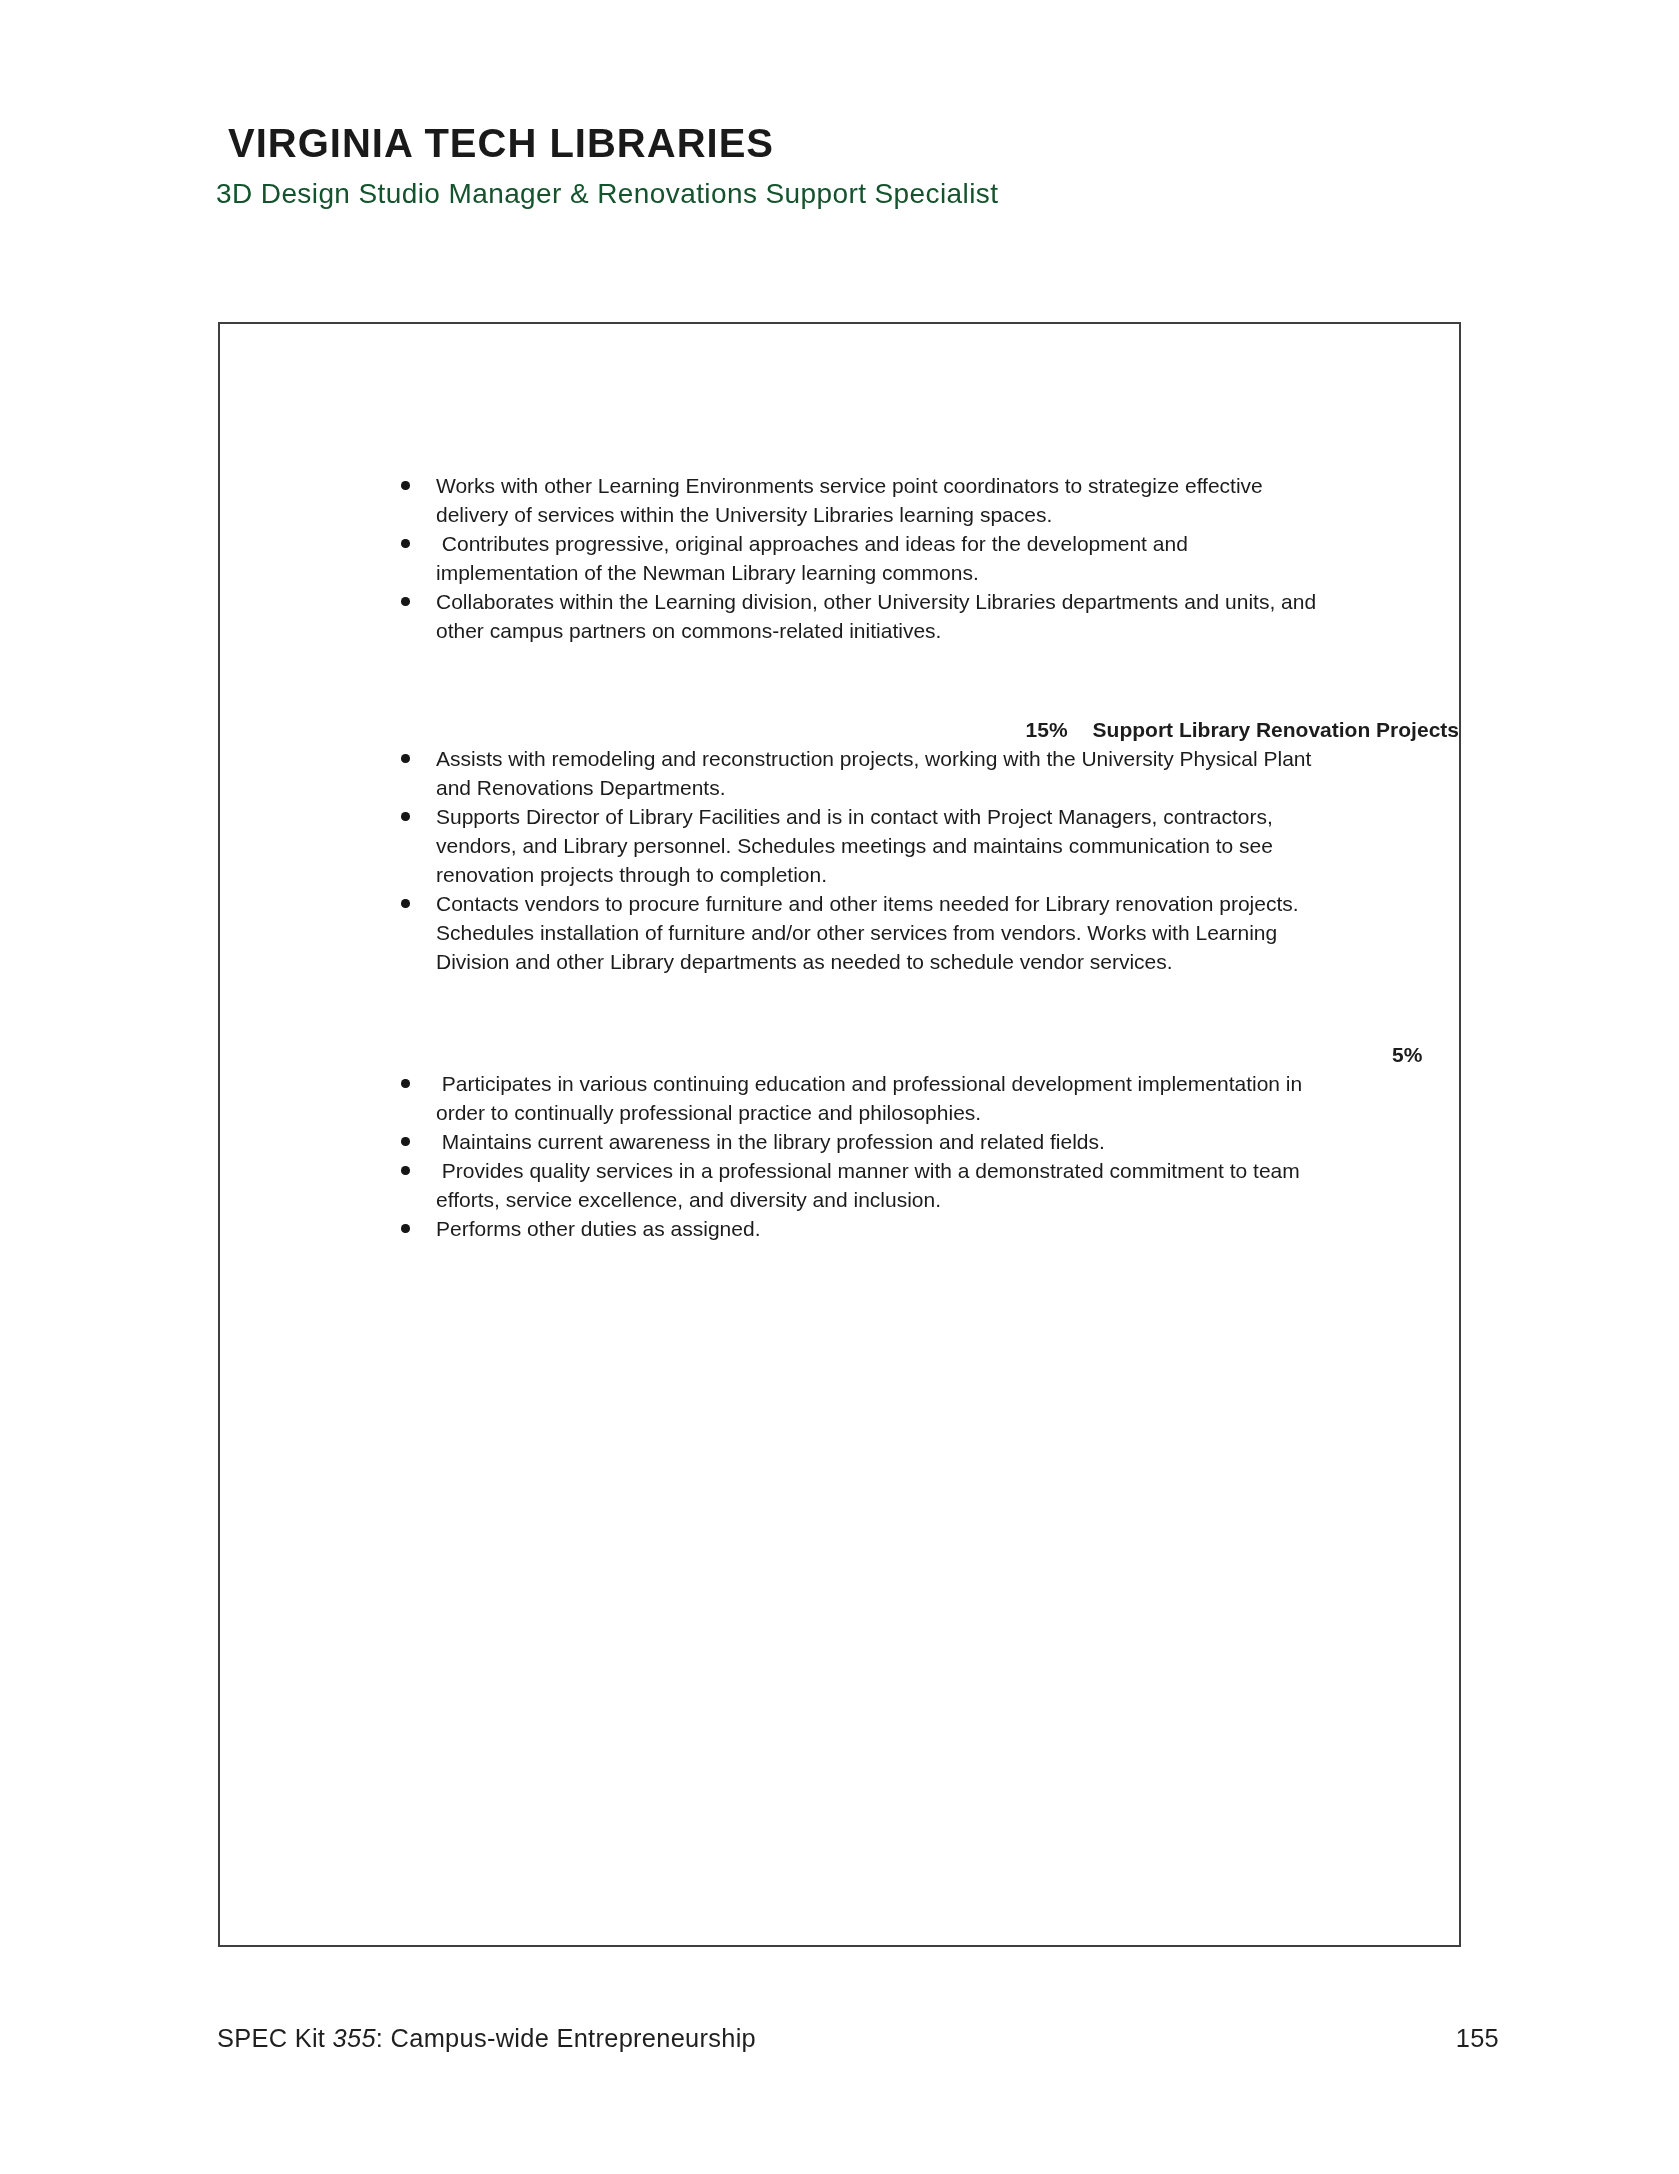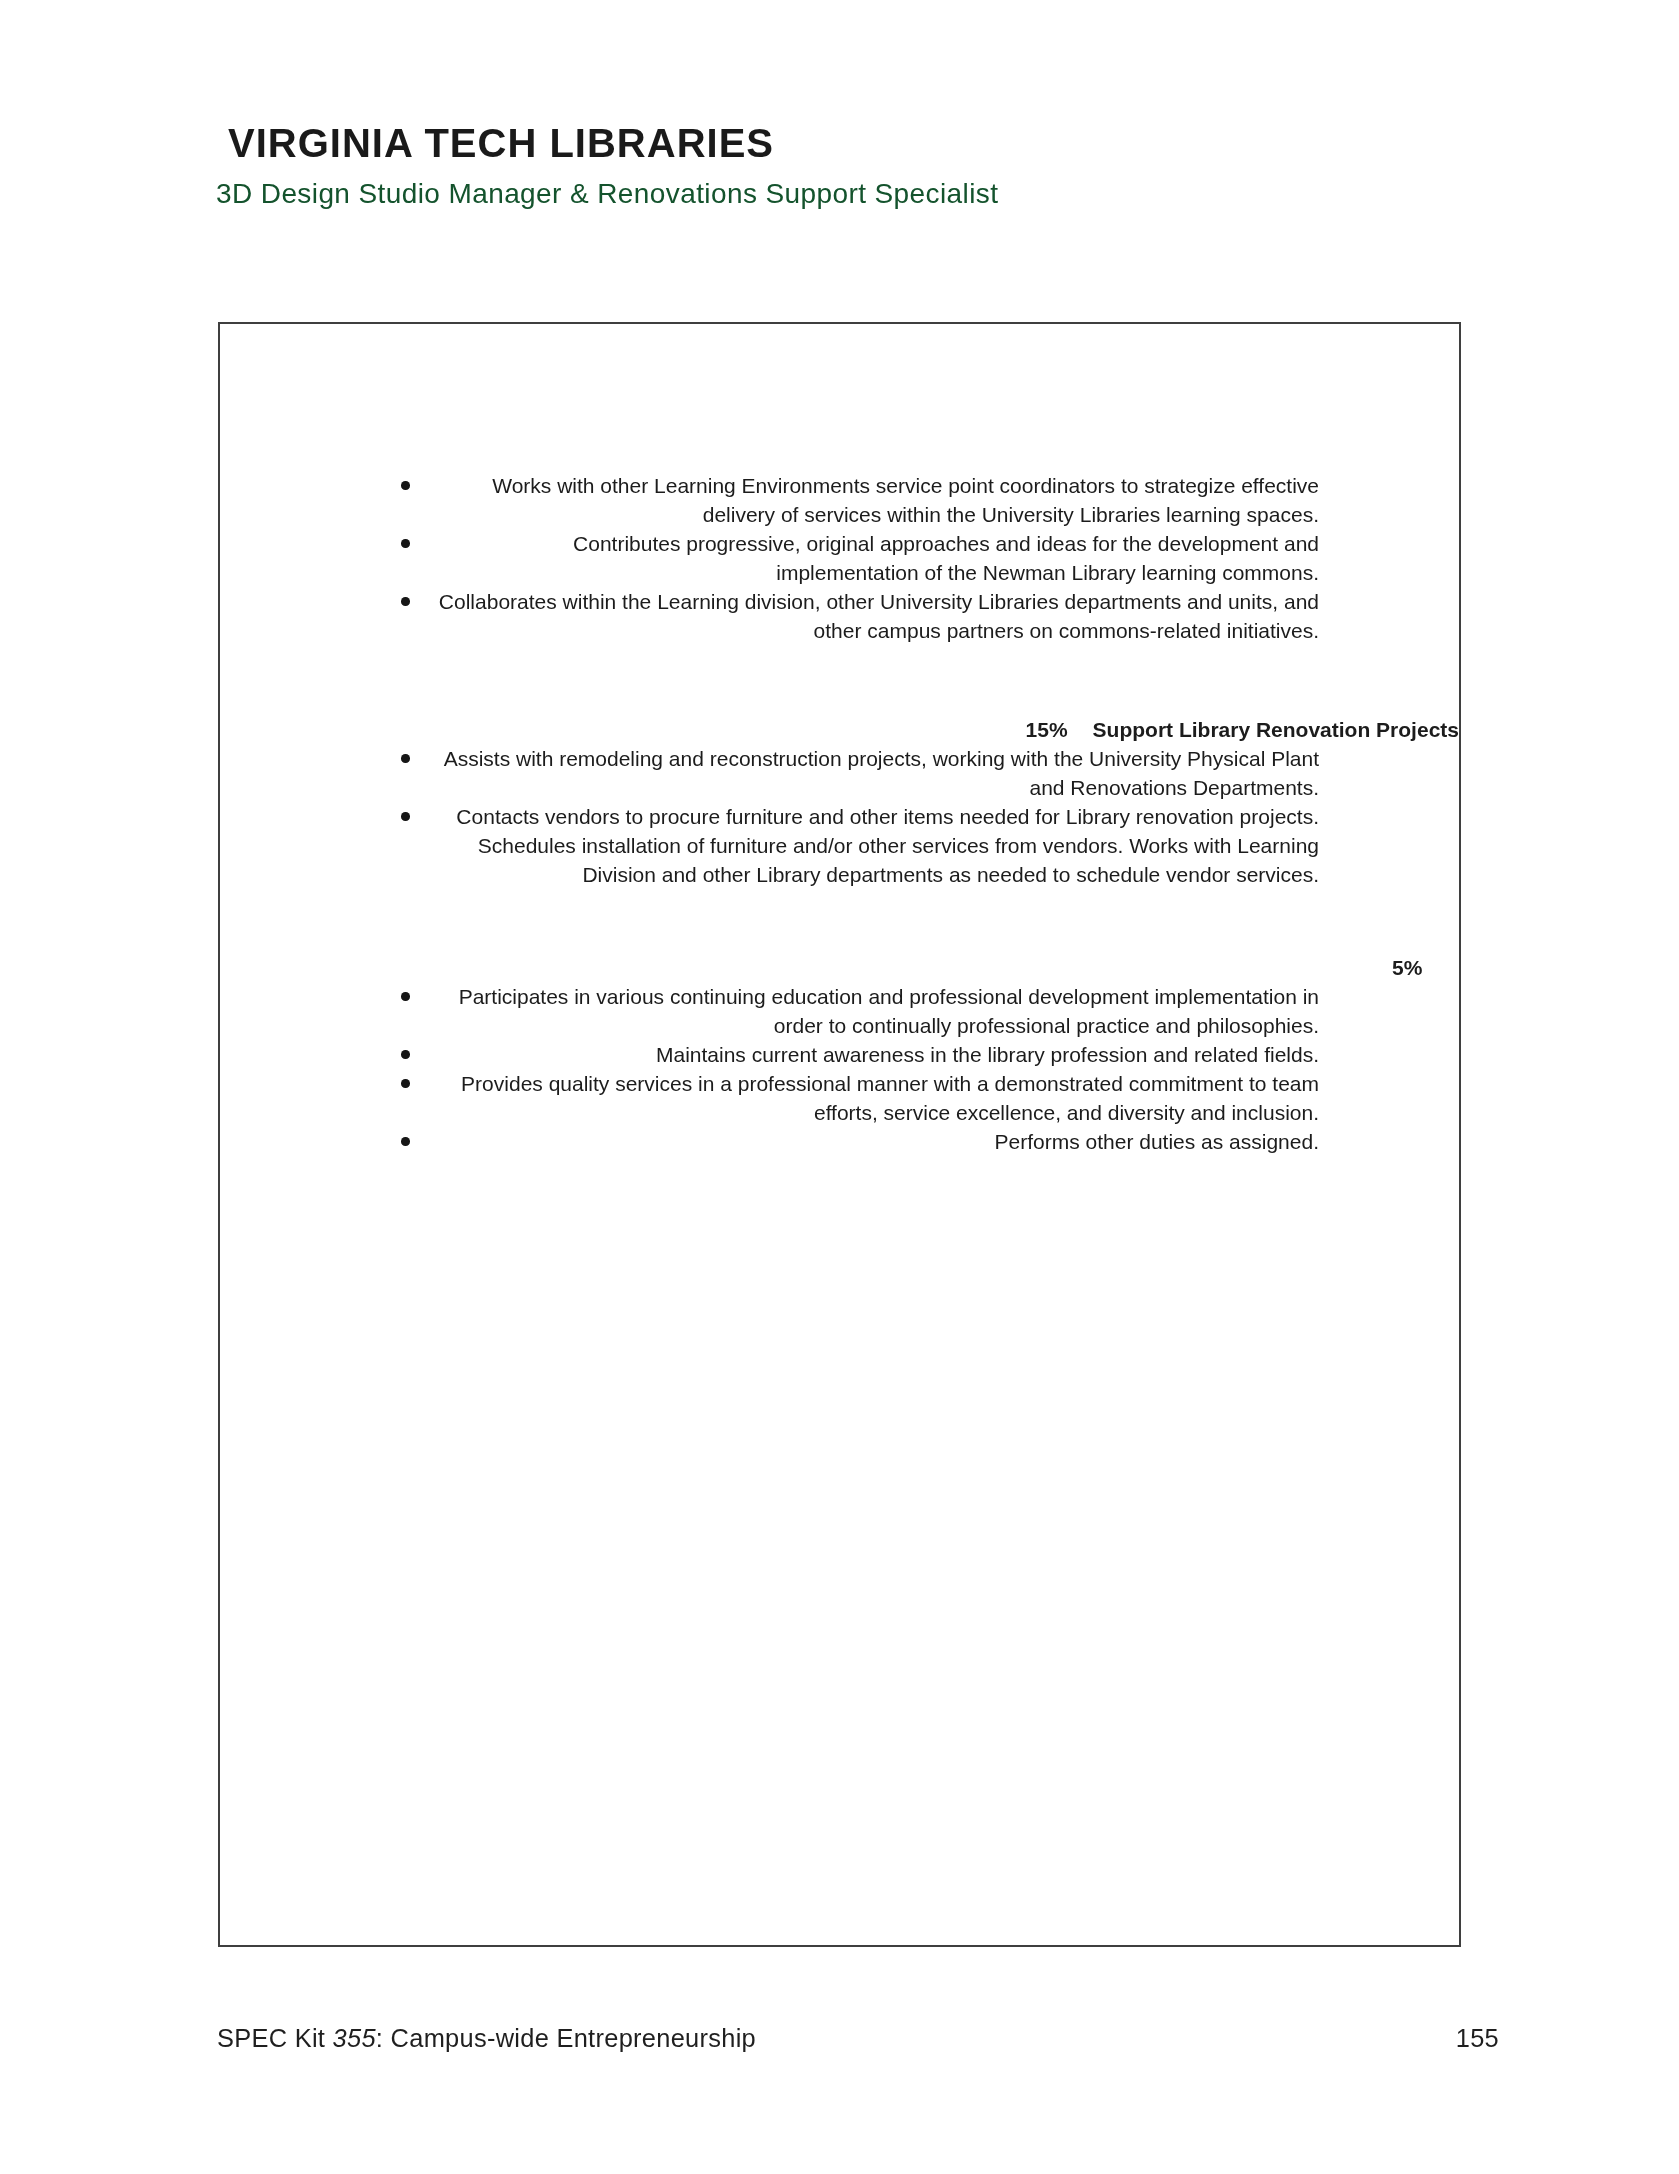--- a/index.html
+++ b/index.html
@@ -52,21 +52,20 @@
     padding-top: 147px;
     font-size: 21px;
     line-height: 29px;
     color: #1c1c1c;
   }
 
   ul.bullets {
     list-style: none;
     margin: 0;
     padding: 0 0 0 216px;
-    text-align: right;
   }
   ul.bullets li {
     position: relative;
     width: 883px;
     white-space: pre-wrap;
   }
   ul.bullets li::before {
     content: "";
     position: absolute;
     left: -35px;
@@ -126,20 +125,21 @@
       <li>Collaborates within the Learning division, other University Libraries departments and units, and other campus partners on commons-related initiatives.</li>
     </ul>
 
     <section class="section-15">
       <div class="sec-head">
         <span class="sec-pct">15%</span>
         <span class="sec-title">Support Library Renovation Projects</span>
       </div>
       <ul class="bullets">
         <li>Assists with remodeling and reconstruction projects, working with the University Physical Plant and Renovations Departments.</li>
+        <li>Supports Director of Library Facilities and is in contact with Project Managers, contractors, vendors, and Library personnel. Schedules meetings and maintains communication to see renovation projects through to completion.</li>
         <li>Contacts vendors to procure furniture and other items needed for Library renovation projects. Schedules installation of furniture and/or other services from vendors. Works with Learning Division and other Library departments as needed to schedule vendor services.</li>
       </ul>
     </section>
 
     <section class="section-5">
       <div class="sec-head">
         <span class="sec-pct">5%</span>
       </div>
       <ul class="bullets">
         <li> Participates in various continuing education and professional development implementation in order to continually professional practice and philosophies.</li>

